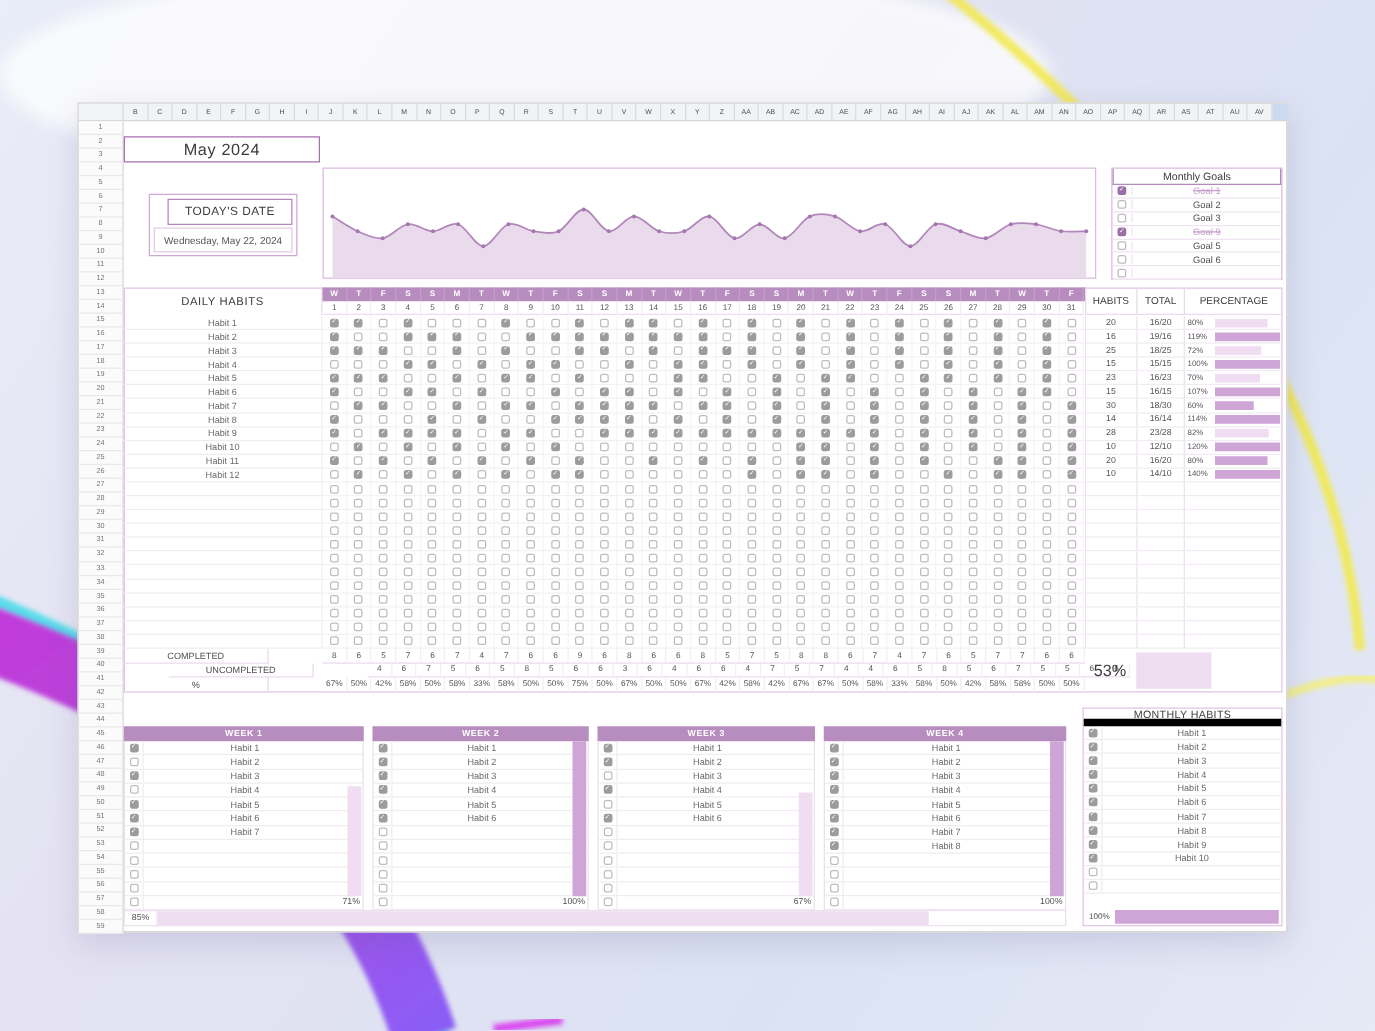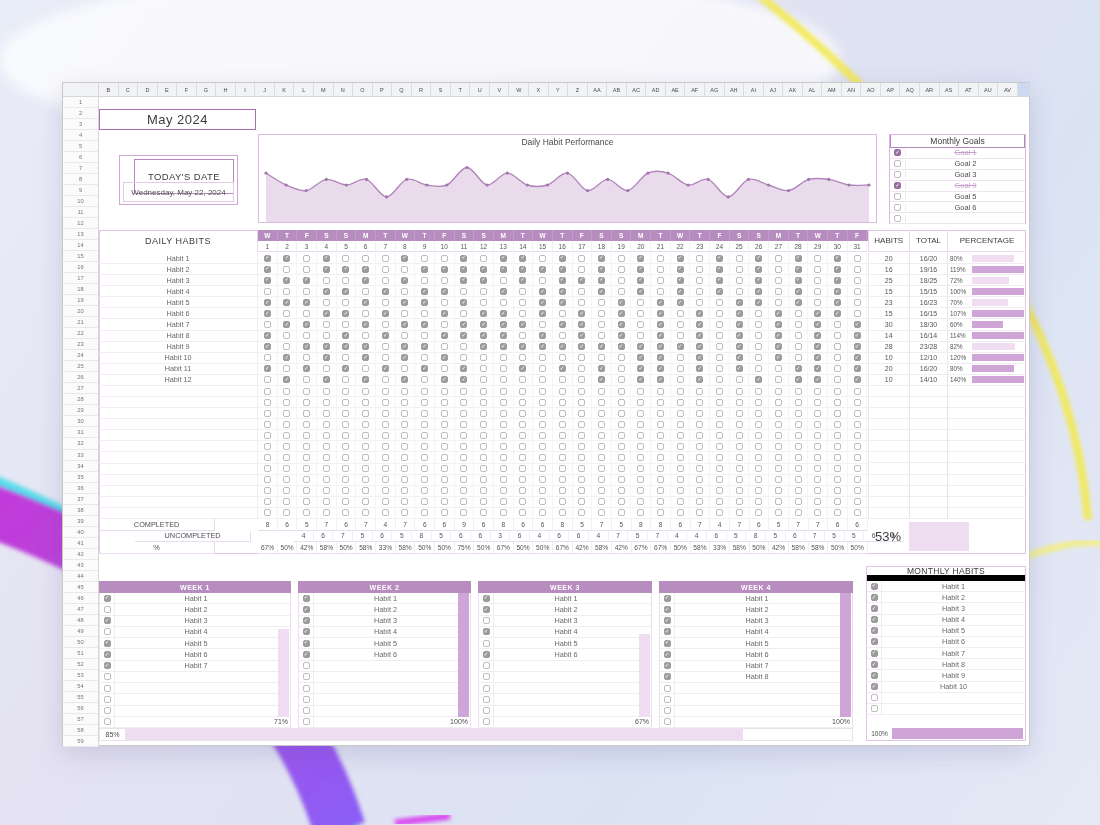--- a/index.html
+++ b/index.html
@@ -23,21 +23,21 @@
   
   .abs{position:absolute;}
   .ck{width:7px;height:7px;border:1px solid #bdbdbd;border-radius:2px;background:#fff;
     display:inline-flex;align-items:center;justify-content:center;font-size:5.5px;line-height:1;color:#fff;}
   .ck.on{background:#9c9c9c;border-color:#9c9c9c;}
   .ck.on.purple{background:#9b6fa6;border-color:#9b6fa6;}
   
   #maybox{left:36px;top:26px;width:157px;height:21px;border:1px solid #a96fb2;
     display:flex;align-items:center;justify-content:center;font-size:13px;color:#3c3c3c;letter-spacing:.5px;}
   #todaybox{left:56px;top:72px;width:119px;height:50px;border:1px solid #cfa6d4;}
-  #todaylabel{position:absolute;left:14px;top:3px;right:3px;height:35px;border:1px solid #b687bd;
+  #todaylabel{position:absolute;left:14px;top:3px;right:3px;height:21px;border:1px solid #b687bd;
     display:flex;align-items:center;justify-content:center;font-size:9.5px;color:#3c3c3c;letter-spacing:.4px;}
   #todayvalue{position:absolute;left:3px;top:26px;right:3px;height:20px;border:1px solid #e3cbe6;
     display:flex;align-items:center;justify-content:center;font-size:8px;color:#555;}
   #chartbox{left:195px;top:51px;width:619px;height:89px;border:1px solid #dcb9e0;background:#fff;}
   #charttitle{position:absolute;top:2px;left:0;right:0;text-align:center;font-size:8.5px;color:#4a4a4a;}
   #goalsbox{left:826px;top:51px;width:137px;height:90px;border:1px solid #dcb9e0;}
   #goalstitle{height:13px;border-bottom:1px solid #b687bd;border-left:1px solid #b687bd;border-right:1px solid #b687bd;
     display:flex;align-items:center;justify-content:center;font-size:8.5px;color:#3c3c3c;}
   .goalrow{height:10.9px;display:flex;align-items:center;border-bottom:1px solid #f0e3f2;}
   .goalrow .ckc{width:16px;display:flex;justify-content:center;border-right:1px solid #f0e3f2;}
@@ -258,21 +258,20 @@
     <div class="abs" id="maybox">
       <span>May 2024</span>
     </div>
 
     <div class="abs" id="todaybox">
       <div id="todaylabel">TODAY'S DATE</div>
       <div id="todayvalue">Wednesday, May 22, 2024</div>
     </div>
 
     <div class="abs" id="chartbox">
-      <div id="charttitle">Daily Habit Performance</div>
       <svg id="chartsvg" width="615" height="72" viewBox="0 0 615 72" style="position:absolute;left:1px;top:15px;">
           <path d="M 6 23.099999999999994 C 9.3 25.1, 19.4 32.1, 26.1 35.0 C 32.8 37.9, 39.5 41.5, 46.2 40.6 C 52.9 39.7, 59.6 30.3, 66.3 29.4 C 73.0 28.5, 79.7 35.0, 86.4 35.0 C 93.1 35.0, 99.8 27.4, 106.5 29.4 C 113.2 31.4, 119.9 46.9, 126.6 46.9 C 133.3 46.9, 140.0 31.4, 146.7 29.4 C 153.4 27.4, 160.1 34.1, 166.8 35.0 C 173.5 35.9, 180.2 37.9, 186.9 35.0 C 193.6 32.1, 200.3 17.5, 207.0 17.5 C 213.7 17.5, 220.4 34.1, 227.1 35.0 C 233.8 35.9, 240.5 23.1, 247.2 23.1 C 253.9 23.1, 260.6 33.0, 267.3 35.0 C 274.0 37.0, 280.7 37.0, 287.4 35.0 C 294.1 33.0, 300.8 22.2, 307.5 23.1 C 314.2 24.0, 320.9 39.5, 327.6 40.6 C 334.3 41.7, 341.0 29.4, 347.7 29.4 C 354.4 29.4, 361.1 41.7, 367.8 40.6 C 374.5 39.5, 381.2 26.0, 387.9 23.1 C 394.6 20.2, 401.3 21.1, 408.0 23.1 C 414.7 25.1, 421.4 33.9, 428.1 35.0 C 434.8 36.1, 441.5 27.4, 448.2 29.4 C 454.9 31.4, 461.6 46.9, 468.3 46.9 C 475.0 46.9, 481.7 31.4, 488.4 29.4 C 495.1 27.4, 501.8 33.1, 508.5 35.0 C 515.2 36.9, 521.9 41.5, 528.6 40.6 C 535.3 39.7, 542.0 31.3, 548.7 29.4 C 555.4 27.5, 562.1 28.5, 568.8 29.4 C 575.5 30.3, 582.2 34.1, 588.9 35.0 C 595.6 35.9, 605.6 35.0, 609.0 35.0 L 609 72 L 6 72 Z" fill="#e9dbec"></path>
           <path d="M 6 23.099999999999994 C 9.3 25.1, 19.4 32.1, 26.1 35.0 C 32.8 37.9, 39.5 41.5, 46.2 40.6 C 52.9 39.7, 59.6 30.3, 66.3 29.4 C 73.0 28.5, 79.7 35.0, 86.4 35.0 C 93.1 35.0, 99.8 27.4, 106.5 29.4 C 113.2 31.4, 119.9 46.9, 126.6 46.9 C 133.3 46.9, 140.0 31.4, 146.7 29.4 C 153.4 27.4, 160.1 34.1, 166.8 35.0 C 173.5 35.9, 180.2 37.9, 186.9 35.0 C 193.6 32.1, 200.3 17.5, 207.0 17.5 C 213.7 17.5, 220.4 34.1, 227.1 35.0 C 233.8 35.9, 240.5 23.1, 247.2 23.1 C 253.9 23.1, 260.6 33.0, 267.3 35.0 C 274.0 37.0, 280.7 37.0, 287.4 35.0 C 294.1 33.0, 300.8 22.2, 307.5 23.1 C 314.2 24.0, 320.9 39.5, 327.6 40.6 C 334.3 41.7, 341.0 29.4, 347.7 29.4 C 354.4 29.4, 361.1 41.7, 367.8 40.6 C 374.5 39.5, 381.2 26.0, 387.9 23.1 C 394.6 20.2, 401.3 21.1, 408.0 23.1 C 414.7 25.1, 421.4 33.9, 428.1 35.0 C 434.8 36.1, 441.5 27.4, 448.2 29.4 C 454.9 31.4, 461.6 46.9, 468.3 46.9 C 475.0 46.9, 481.7 31.4, 488.4 29.4 C 495.1 27.4, 501.8 33.1, 508.5 35.0 C 515.2 36.9, 521.9 41.5, 528.6 40.6 C 535.3 39.7, 542.0 31.3, 548.7 29.4 C 555.4 27.5, 562.1 28.5, 568.8 29.4 C 575.5 30.3, 582.2 34.1, 588.9 35.0 C 595.6 35.9, 605.6 35.0, 609.0 35.0" fill="none" stroke="#b286ba" stroke-width="1.4"></path>
           <circle cx="6" cy="23.099999999999994" r="1.6" fill="#a476ae"></circle>
           <circle cx="26.1" cy="35" r="1.6" fill="#a476ae"></circle>
           <circle cx="46.2" cy="40.6" r="1.6" fill="#a476ae"></circle>
           <circle cx="66.3" cy="29.400000000000006" r="1.6" fill="#a476ae"></circle>
           <circle cx="86.4" cy="35" r="1.6" fill="#a476ae"></circle>
           <circle cx="106.5" cy="29.400000000000006" r="1.6" fill="#a476ae"></circle>
           <circle cx="126.6" cy="46.9" r="1.6" fill="#a476ae"></circle>

